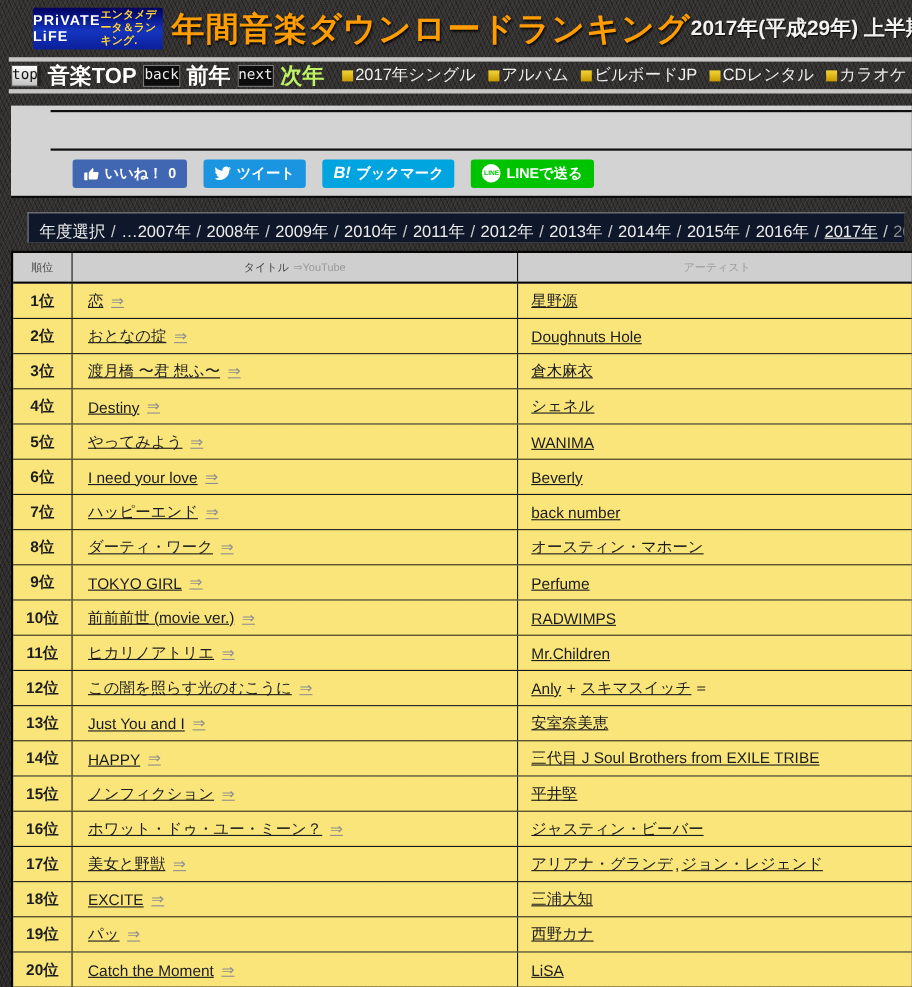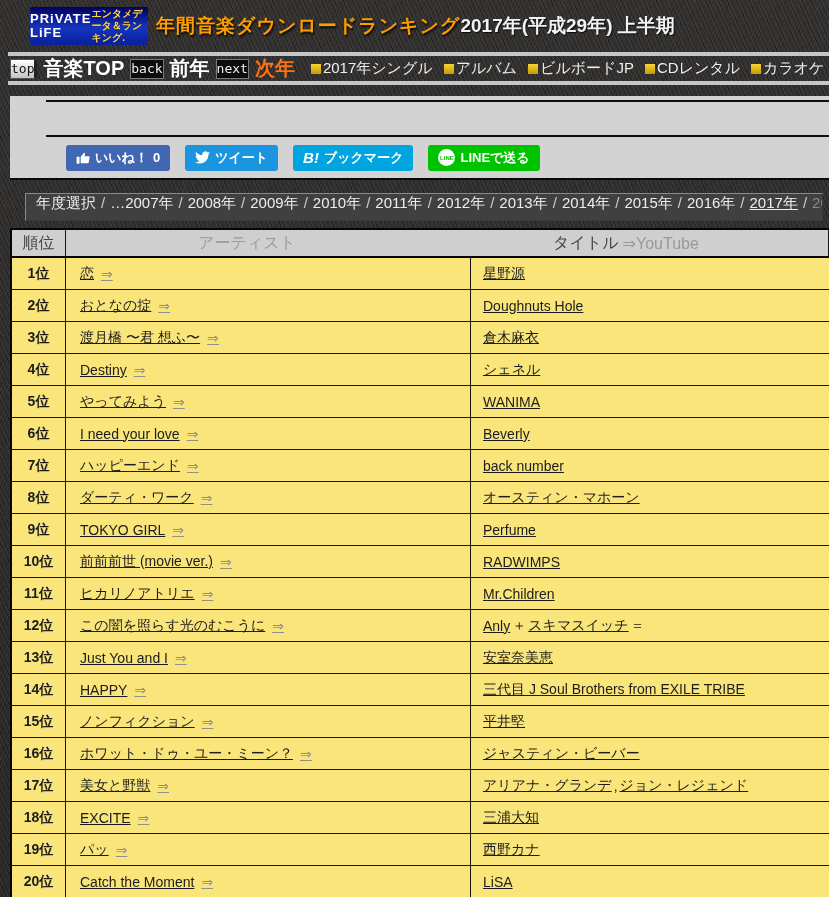--- a/index.html
+++ b/index.html
@@ -15,67 +15,67 @@
   
   .title-bar { height:52px; display:flex; align-items:center; padding-left:30px; }
   .logo {
     width:118px; height:38px; flex:0 0 auto;
     background:linear-gradient(180deg,#000060 0%,#1535c0 55%,#0a1f9a 100%);
     border-radius:2px; display:flex; flex-direction:row; justify-content:center; align-items:center;
   }
   .logo-line1 { color:#ffffff; font-size:13px; font-weight:bold; letter-spacing:1px; line-height:14px; }
   .logo-line2 { color:#ffd34d; font-size:10px; font-weight:bold; line-height:12px; text-shadow:0 0 1px #123; }
   .page-title {
-    margin-left:8px; color:#ff9c00; font-size:19px; font-weight:bold; letter-spacing:1px;
+    margin-left:8px; color:#ff9c00; font-size:30px; font-weight:bold; letter-spacing:1px;
     text-shadow:1px 2px 2px rgba(0,0,0,0.8); white-space:nowrap;
   }
   .page-subtitle { color:#f2f2f2; font-size:19px; font-weight:bold; white-space:nowrap;
     text-shadow:1px 1px 1px rgba(0,0,0,0.8); }
   
   .rule { height:4px; background:#c6c6c6; margin-left:8px; }
   
   .nav-row { height:25px; display:flex; align-items:center; padding-left:10px; white-space:nowrap; overflow:hidden; }
   .btn { font-family:"DejaVu Sans Mono","Liberation Mono",monospace; font-size:13px; height:20px;
     display:inline-flex; align-items:center; justify-content:center; cursor:pointer; }
   .btn-top { width:93px; background:linear-gradient(180deg,#ffffff,#c2c2c2); color:#111; border:1px solid #555;
     border-right:3px solid #222; box-shadow:inset 0 1px 0 #fff; }
   .btn-dark { width:78px; background:#0c0c0c; color:#eeeeee; border:1px solid #7a7a7a; }
   .nav-label { color:#ffffff; font-size:20px; font-weight:bold; margin:0 6px; }
-  .nav-label.dim { color:#f97316;text-align:center; }
+  .nav-label.dim { color:#bef264;text-align:center; }
   .nav-links { display:inline-flex; align-items:center; margin-left:10px; }
   .nav-link { color:#eeeeee; font-size:15px; margin-right:11px; cursor:pointer; display:inline-flex; align-items:center; }
   .bullet { width:10px; height:10px; background:linear-gradient(180deg,#f4d437,#c79a00); margin-right:2px; display:inline-block; }
   
   .gray-panel { margin-left:10px; background:#d3d3d3; border-bottom:2px solid #0a0a0a;padding-left:36px; }
   .gp-strip1 { height:4px; }
   .gp-line { height:2px; background:#0f0f0f; }
   .gp-empty { height:33px; }
   .social-row { height:41px; display:flex; align-items:center; padding-left:20px; gap:15px; }
   .sbtn { height:26px; border-radius:3px; color:#fff; font-size:13px; font-weight:bold;
     display:inline-flex; align-items:center; padding:0 10px; gap:5px; cursor:pointer; }
   .sbtn svg { display:block; }
   .fb { background:#4267b2; }
   .tw { background:#1b95e0; }
   .hb { background:#00a4de; }
   .ln { background:#00c300; }
   .hb-b { font-size:15px; font-weight:bold; font-style:italic; }
   .line-badge { width:17px; height:17px; border-radius:50%; background:#ffffff; color:#00c300;
     font-size:6px; font-weight:bold; display:inline-flex; align-items:center; justify-content:center; }
   
-  .year-bar { margin:13px 6px 0 25px; height:28px; background:#404040;
+  .year-bar { margin:13px 6px 0 25px; height:28px; background:#0f172a;
     border:1px solid #8a8a8a; border-right-color:#3a3a3a; border-bottom-color:#3a3a3a;
-    display:flex; align-items:flex-start; padding:0 10px; color:#ededed; font-size:15px; white-space:nowrap; overflow:hidden; }
+    display:flex; align-items:flex-end; padding:0 10px; color:#ededed; font-size:15px; white-space:nowrap; overflow:hidden; }
   .year-sep { color:#cccccc; margin:0 5px; }
   .year-item { color:#ededed; cursor:pointer; }
   .year-item.current { text-decoration:underline; }
   .year-item.disabled { color:#8a8a8a; cursor:default; }
   
   .rank-table { margin-left:10px; margin-top:7px; border-top:2px solid #050505; border-left:2px solid #050505; }
   .thead { display:flex; background:#cfcfcf; height:28px; border-bottom:2px solid #050505; }
-  .th { display:flex; align-items:center; justify-content:center; font-size:16px; color:#444; }
+  .th { display:flex; align-items:center; justify-content:center; font-size:10px; color:#444; }
   .col-rank { width:54px; flex:0 0 auto; border-right:1px solid #161616; }
   .col-title { width:405px; flex:0 0 auto; border-right:1px solid #161616; }
   .col-artist { flex:1 1 auto; }
   .muted { color:#999; margin-left:4px; }
   .trow { display:flex; background:#f9e57a; height:32px; border-bottom:1px solid #161616; }
   .td { display:flex; align-items:center; font-size:14px; }
   .td.col-rank { justify-content:center; font-weight:bold; color:#1c1c1c; }
   .td.col-title { padding-left:14px; }
   .td.col-artist { padding-left:12px; }
   a.item-link { color:#1c1c1c; text-decoration:underline; cursor:pointer; }
@@ -148,27 +148,27 @@
 <div class="year-bar">
   <span>年度選択</span>
   <span id="year-items"><span class="year-sep">/</span><span class="year-item">…2007年</span><span class="year-sep">/</span><span class="year-item">2008年</span><span class="year-sep">/</span><span class="year-item">2009年</span><span class="year-sep">/</span><span class="year-item">2010年</span><span class="year-sep">/</span><span class="year-item">2011年</span><span class="year-sep">/</span><span class="year-item">2012年</span><span class="year-sep">/</span><span class="year-item">2013年</span><span class="year-sep">/</span><span class="year-item">2014年</span><span class="year-sep">/</span><span class="year-item">2015年</span><span class="year-sep">/</span><span class="year-item">2016年</span><span class="year-sep">/</span><span class="year-item current">2017年</span><span class="year-sep">/</span><span class="year-item disabled">2018年…</span></span>
 </div>
 
 <div class="rank-table">
   <div class="thead">
     <div class="th col-rank">
       <span>順位</span>
     </div>
-    <div class="th col-artist">
-      <span class="muted">アーティスト</span>
-    </div>
     <div class="th col-title">
       <span>タイトル</span>
       <span class="muted">⇒YouTube</span>
     </div>
+    <div class="th col-artist">
+      <span class="muted">アーティスト</span>
+    </div>
   </div>
   <div id="tbody">
       <div class="trow">
         <div class="td col-rank">1位</div>
         <div class="td col-title">
           <a class="item-link">恋</a>
           <a class="yt-arrow">⇒</a>
         </div>
         <div class="td col-artist">
           <a class="item-link">星野源</a>

